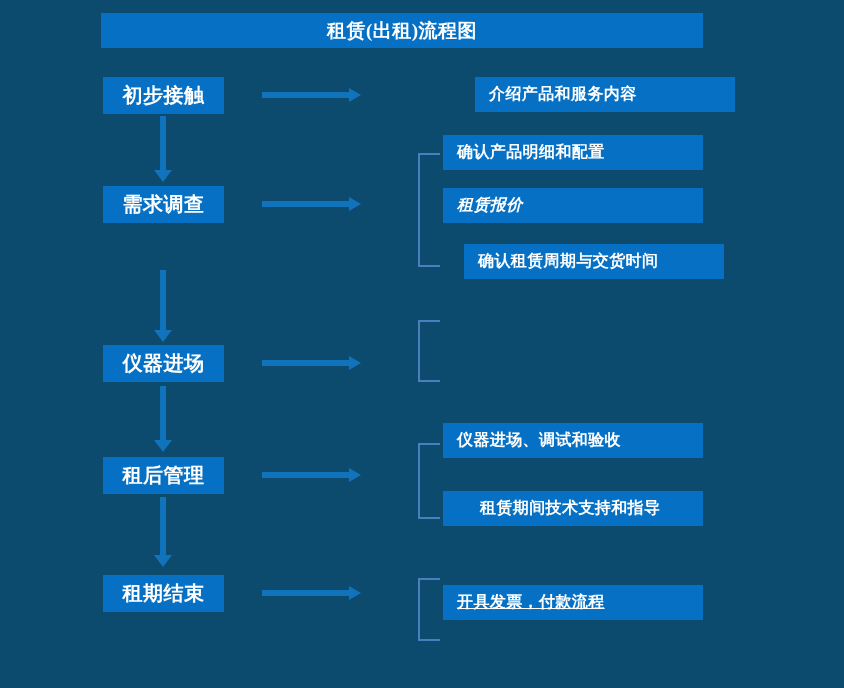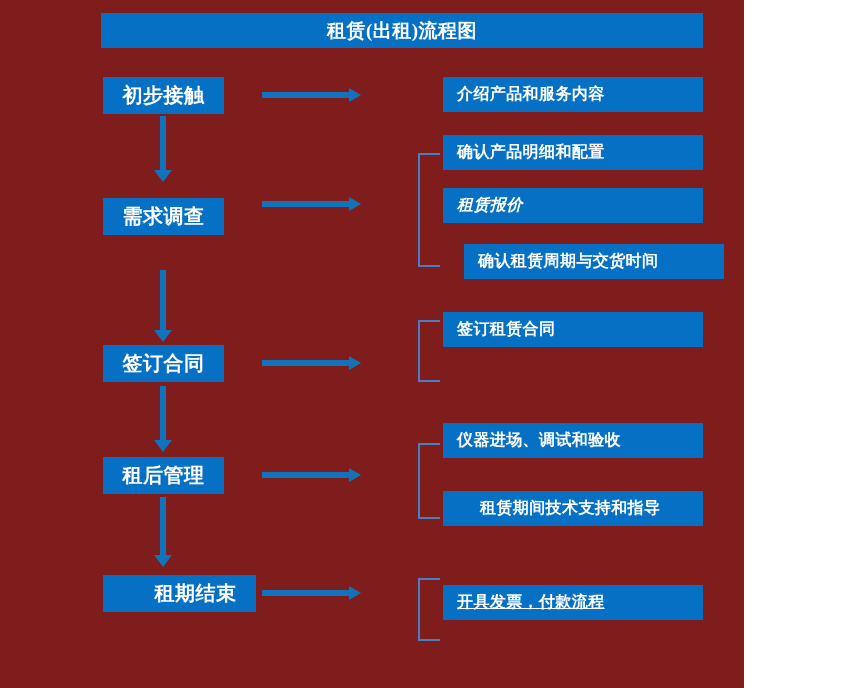--- a/index.html
+++ b/index.html
@@ -5,23 +5,23 @@
   html, body {
     margin: 0;
     padding: 0;
     background: #ffffff;
   }
   body {
     font-family: "Liberation Serif", "DejaVu Serif", serif;
   }
   #canvas {
     position: relative;
-    width: 744px;
+    width: 844px;
     height: 688px;
-    background: #7f1d1d;
+    background: #0c4a6e;
     overflow: hidden;
   }
   .title-bar {
     position: absolute;
     left: 101px;
     top: 13px;
     width: 602px;
     height: 35px;
     background: #0671c4;
     color: #ffffff;
@@ -124,55 +124,54 @@
 
   <div class="title-bar">租赁(出租)流程图</div>
 
   <div class="stage-box" style="left:103px; top:77px;">初步接触</div>
 
   <div class="h-arrow" style="left:262px; top:86px;">
     <div class="shaft"></div>
     <div class="head"></div>
   </div>
 
-  <div class="detail-box" style="top:77px;">介绍产品和服务内容</div>
+  <div class="detail-box" style="top:77px;margin-left:32px;">介绍产品和服务内容</div>
 
   <div class="v-arrow" style="left:154px; top:116px; height:66px;">
     <div class="shaft" style="height:54px;"></div>
     <div class="head"></div>
   </div>
 
-  <div class="stage-box" style="left:103px; top:198px;">需求调查</div>
+  <div class="stage-box" style="left:103px; top:186px;">需求调查</div>
 
   <div class="h-arrow" style="left:262px; top:195px;">
     <div class="shaft"></div>
     <div class="head"></div>
   </div>
 
   <div class="bracket" style="top:153px; height:114px;"></div>
 
   <div class="detail-box" style="top:135px;text-align:center;">确认产品明细和配置</div>
   <div class="detail-box" style="top:188px;font-style:italic;">租赁报价</div>
   <div class="detail-box" style="top:244px;margin-left:21px;">确认租赁周期与交货时间</div>
 
   <div class="v-arrow" style="left:154px; top:270px; height:72px;">
     <div class="shaft" style="height:60px;"></div>
     <div class="head"></div>
   </div>
 
-  <div class="stage-box" style="left:103px; top:345px;">签订合同</div>
+  <div class="stage-box" style="left:103px; top:345px;">仪器进场</div>
 
   <div class="h-arrow" style="left:262px; top:354px;">
     <div class="shaft"></div>
     <div class="head"></div>
   </div>
 
   <div class="bracket" style="top:320px; height:62px;"></div>
 
-  <div class="detail-box" style="top:312px;">签订租赁合同</div>
 
   <div class="v-arrow" style="left:154px; top:386px; height:66px;">
     <div class="shaft" style="height:54px;"></div>
     <div class="head"></div>
   </div>
 
   <div class="stage-box" style="left:103px; top:457px;">租后管理</div>
 
   <div class="h-arrow" style="left:262px; top:466px;">
     <div class="shaft"></div>
@@ -182,21 +181,21 @@
   <div class="bracket" style="top:443px; height:76px;"></div>
 
   <div class="detail-box" style="top:423px;text-align:right;">仪器进场、调试和验收</div>
   <div class="detail-box" style="top:491px;padding-left:37px;">租赁期间技术支持和指导</div>
 
   <div class="v-arrow" style="left:154px; top:497px; height:70px;">
     <div class="shaft" style="height:58px;"></div>
     <div class="head"></div>
   </div>
 
-  <div class="stage-box" style="left:103px; top:575px;padding-left:32px;">租期结束</div>
+  <div class="stage-box" style="left:103px; top:575px;">租期结束</div>
 
   <div class="h-arrow" style="left:262px; top:584px;">
     <div class="shaft"></div>
     <div class="head"></div>
   </div>
 
   <div class="bracket" style="top:578px; height:63px;"></div>
 
   <div class="detail-box" style="top:585px;text-decoration:underline;">开具发票，付款流程</div>
 

